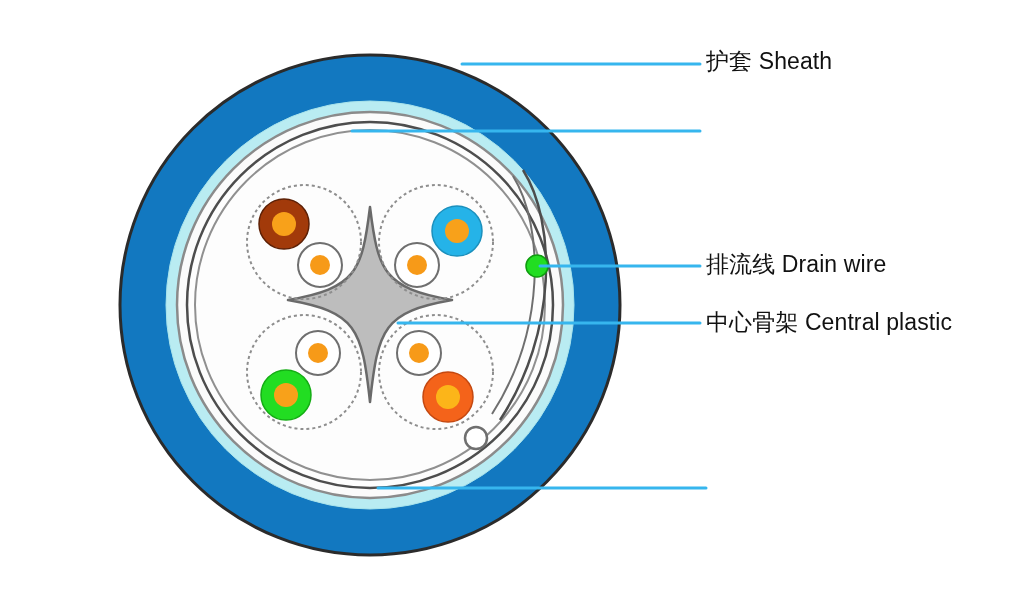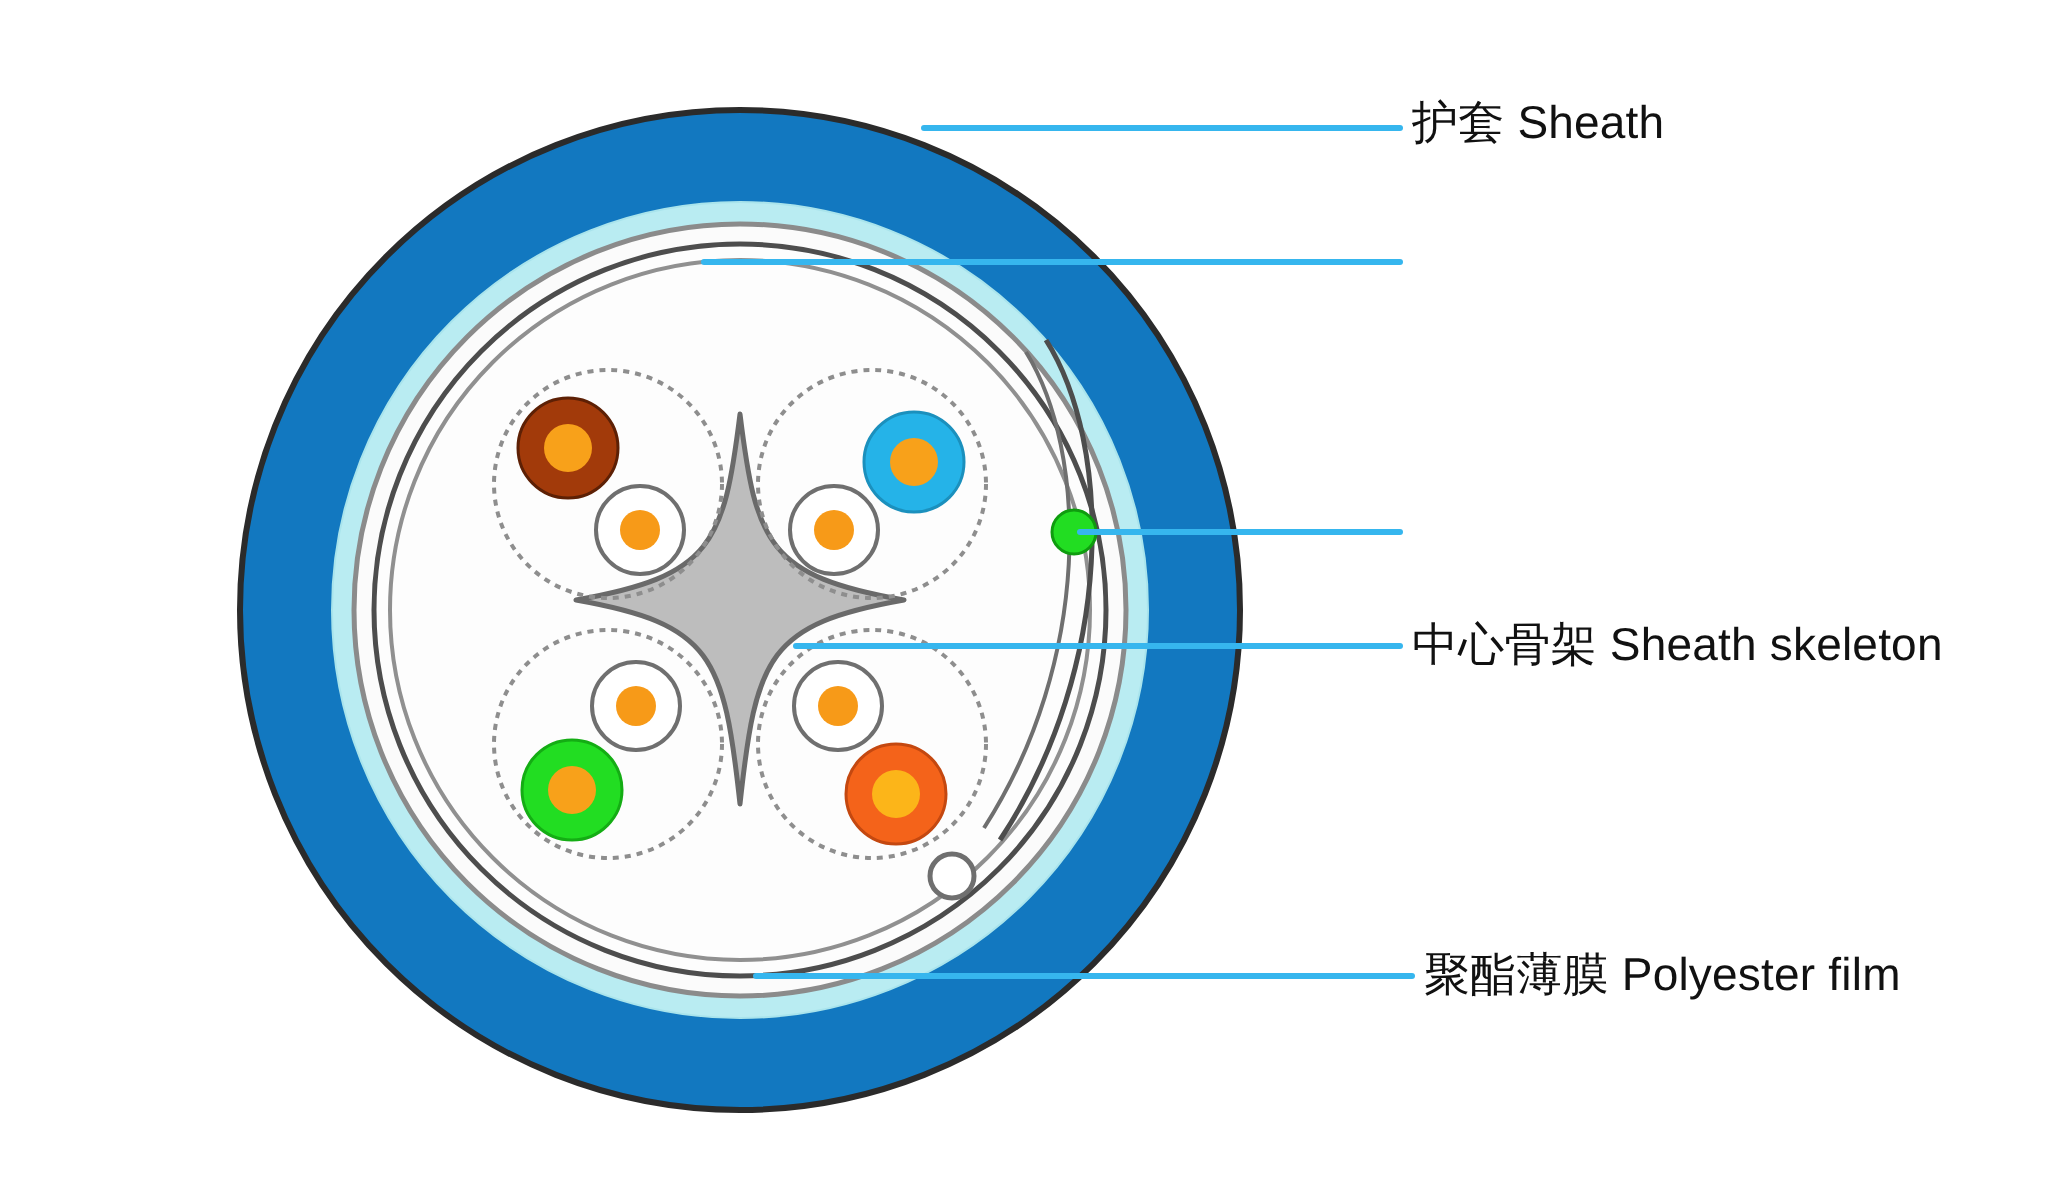--- a/index.html
+++ b/index.html
@@ -113,18 +113,18 @@
       <line x1="352" y1="131" x2="700" y2="131"></line>
       <line x1="540" y1="266" x2="700" y2="266"></line>
       <line x1="398" y1="323" x2="700" y2="323"></line>
       <line x1="378" y1="488" x2="706" y2="488"></line>
     </g>
   </svg>
 
   <div class="label" id="label-sheath">护套 Sheath</div>
 
 
+  <div class="label" id="label-drain">排流线 Drain wire</div>
 
-  <div class="label" id="label-skeleton">中心骨架 Sheath skeleton</div>
+  <div class="label" id="label-skeleton">中心骨架 Central plastic</div>
 
-  <div class="label" id="label-film">聚酯薄膜 Polyester film</div>
 
 </div>
 
 </body></html>

